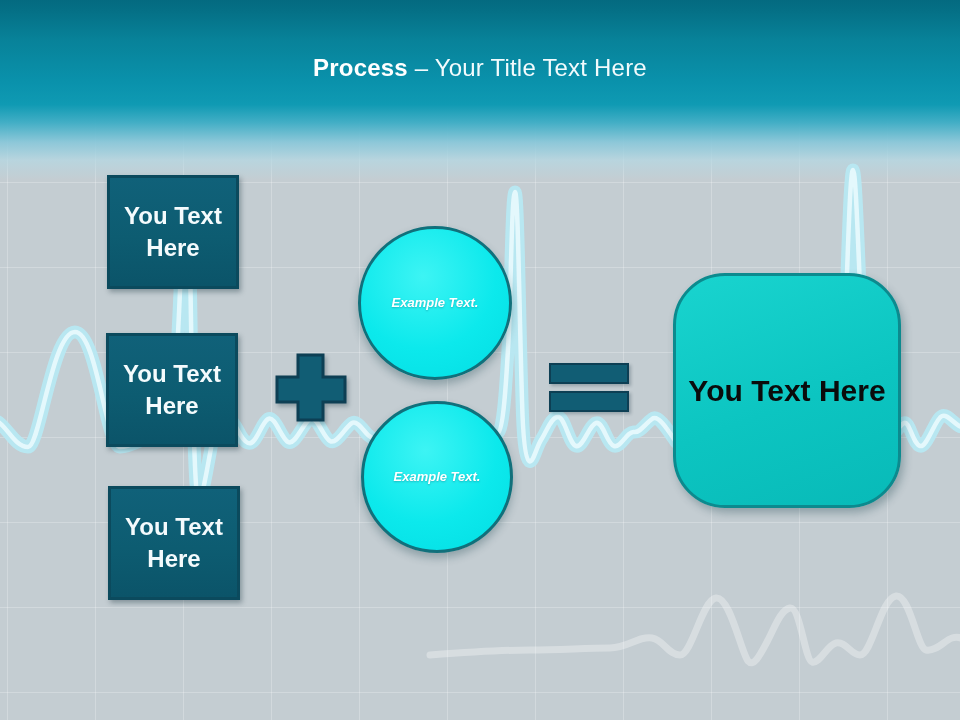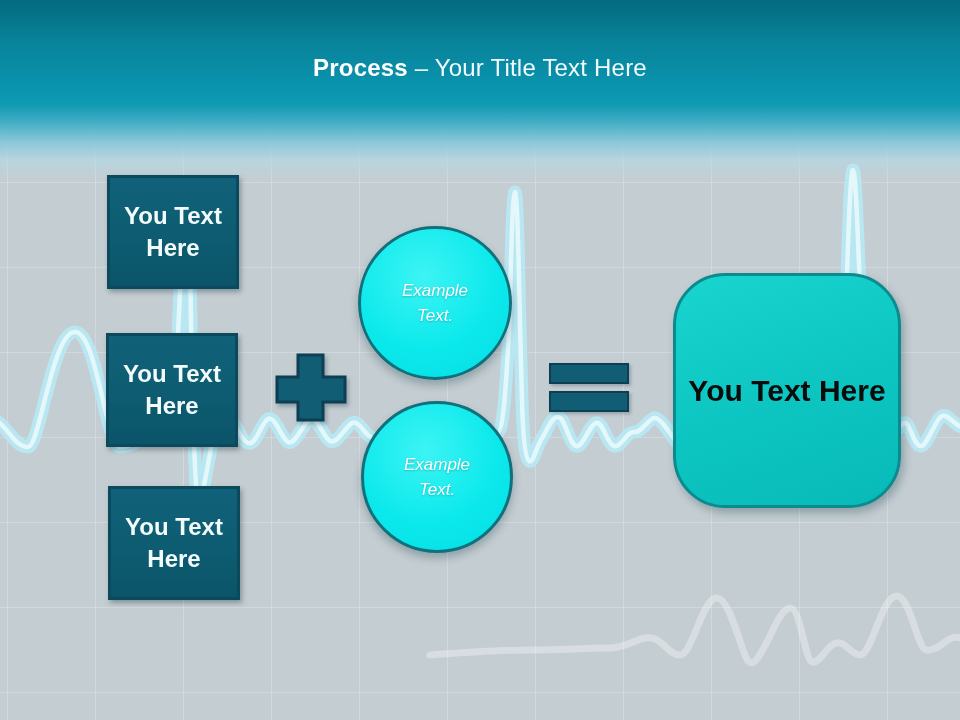--- a/index.html
+++ b/index.html
@@ -37,21 +37,21 @@
     border:3px solid #0b4a5d;
     box-shadow:2px 3px 5px rgba(15,40,52,.35);
     color:#f4fbfd;font-size:24px;line-height:1.32;
   }
   .input-label{width:110px;}
   .circle{
     border-radius:50%;
     background:radial-gradient(circle at 42% 32%,#3df4f4 0%,#0ce9ec 55%,#03dde3 100%);
     border:3px solid #11707b;
     box-shadow:0 5px 8px rgba(15,60,70,.30);
-    color:#ffffff;font-weight:400;font-style:italic;font-size:17px;line-height:1.5;
+    color:#ffffff;font-weight:700;font-style:italic;font-size:13px;line-height:1.5;
     text-shadow:0 1px 2px rgba(0,90,100,.35);
   }
   .circle-1{left:358px;top:226px;width:154px;height:154px;}
   .circle-2{left:361px;top:401px;width:152px;height:152px;}
   .circle-label{max-width:96px;}
   .plus-svg{position:absolute;left:270px;top:348px;z-index:3;
     filter:drop-shadow(2px 3px 2px rgba(10,40,50,.30));}
   .equals-bar{
     position:absolute;width:80px;height:21px;box-sizing:border-box;
     background:#115d74;border:2.5px solid #0d3f54;z-index:3;

